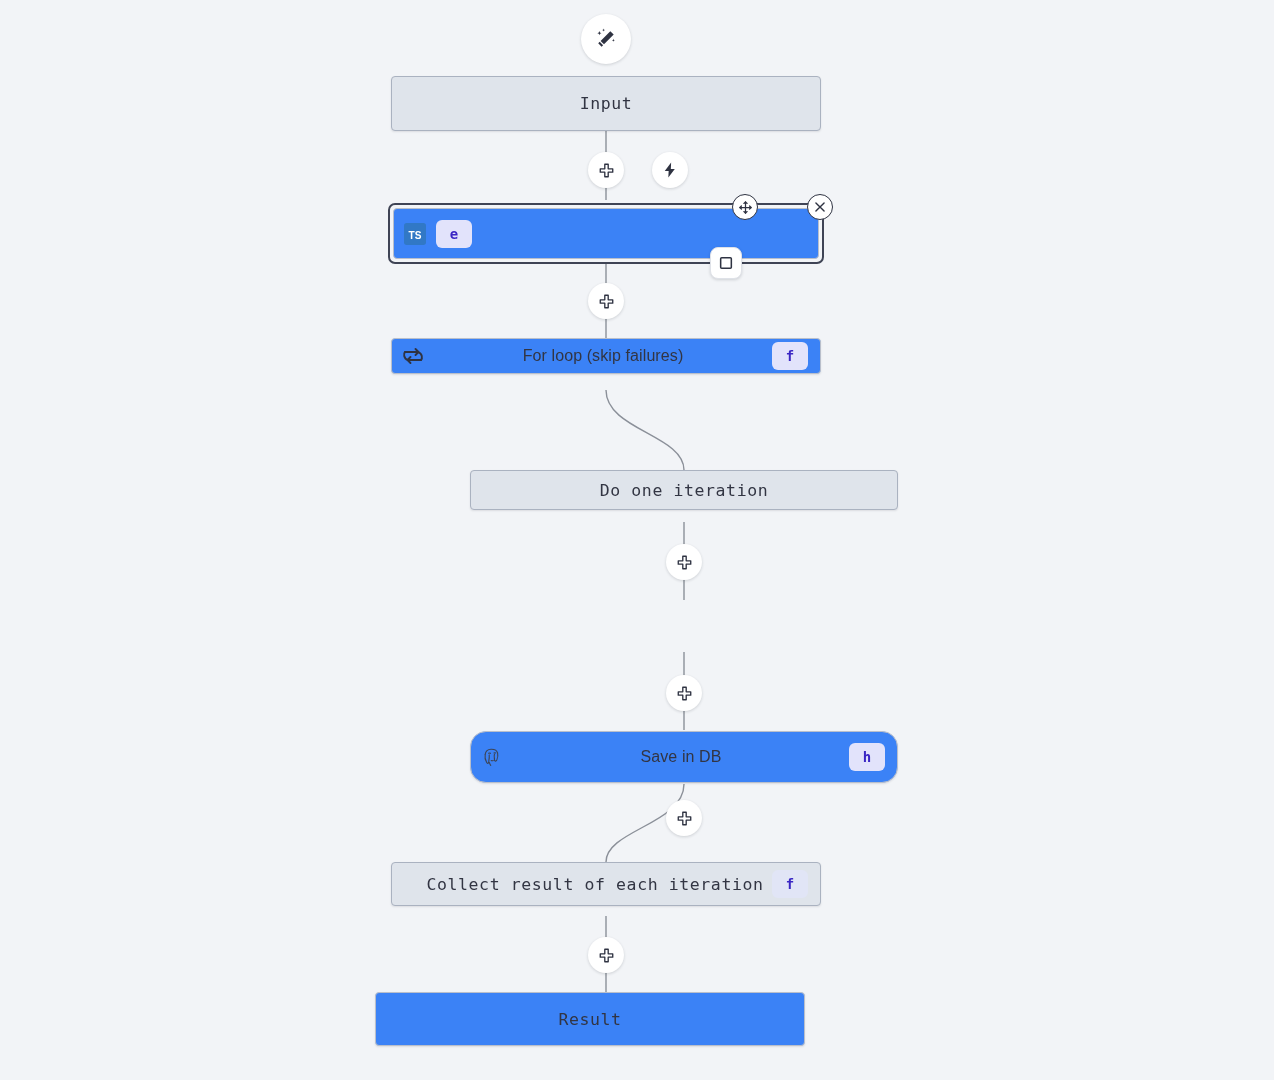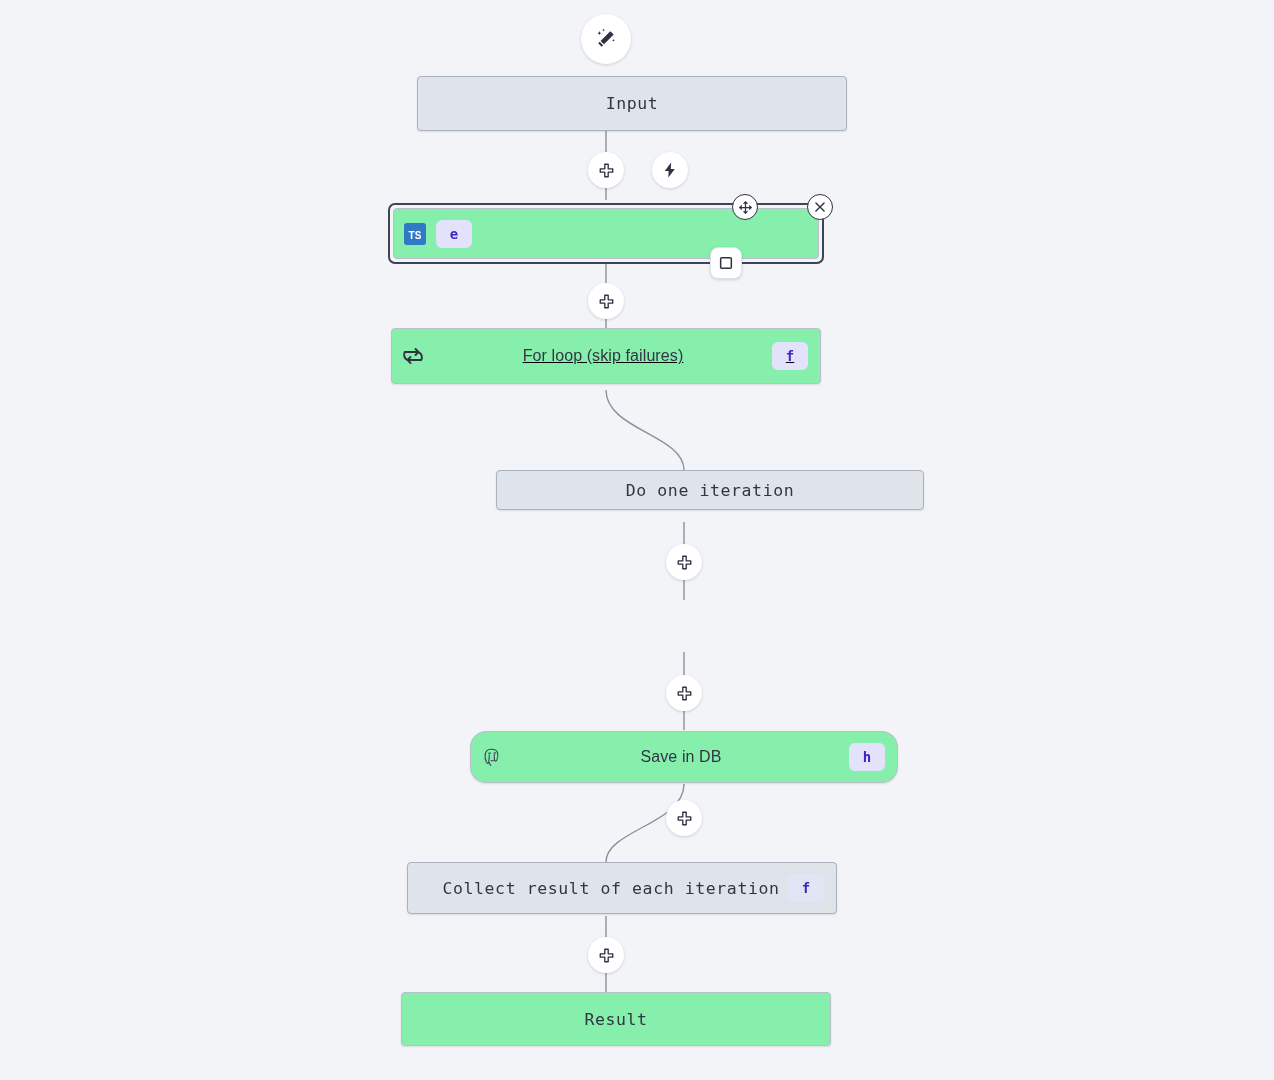--- a/index.html
+++ b/index.html
@@ -13,25 +13,25 @@
 
   
   #edges { position: absolute; inset: 0; width: 1274px; height: 1080px; pointer-events: none; }
 
   
   .node {
     position: absolute;
     display: flex; align-items: center;
     border-radius: 4px;
     border: 1px solid #b9bfcb;
-    background: #86efac;
+    background: #3b82f6;
     box-shadow: 0 1px 2px rgba(16,24,40,.10);
   }
   .node.fill { background: #dfe4eb; border-color: #aab2c0; }
-  .node.plain { justify-content: center; margin-left: 26px; }
+  .node.plain { justify-content: center; }
 
   .node-label {
     flex: 1; text-align: center;
     font-size: 16px; color: #323543;
     letter-spacing: .1px; white-space: nowrap;
   }
   .node-label.mono {
     font-family: "DejaVu Sans Mono", "Liberation Mono", monospace;
     font-size: 16.5px; letter-spacing: .6px;
   }
@@ -135,21 +135,21 @@
       <path d="M5 5 L19 19 M19 5 L5 19"></path>
     </svg>
   </div>
 
   <div class="sq-btn" style="left:710px; top:247px;">
     <svg width="16" height="16" viewBox="0 0 24 24" fill="none" stroke="#2f3342" stroke-width="2.3">
       <rect x="4" y="4" width="16" height="16" rx="1.5"></rect>
     </svg>
   </div>
 
-  <div class="node" style="left:391px; top:328px; width:430px; height:56px;text-decoration:underline;">
+  <div class="node" style="left:391px; top:338px; width:430px; height:36px;">
     <span class="node-icon">
       <svg width="24" height="24" viewBox="0 0 24 24" fill="none" stroke="#2f3342" stroke-width="1.9" stroke-linecap="round" stroke-linejoin="round">
         <path d="M4 8 L17 8"></path>
         <path d="M14.5 5 L17.5 8 L14.5 11"></path>
         <path d="M20 16 L7 16"></path>
         <path d="M9.5 13 L6.5 16 L9.5 19"></path>
         <path d="M4 8 C2.5 9.5 2.5 14.5 6.8 15.9"></path>
         <path d="M20 16 C21.5 14.5 21.5 9.5 17.2 8.1"></path>
       </svg>
     </span>
@@ -174,21 +174,21 @@
         <path d="M11.2 15.5c.6.3 1.4.3 2 0"></path>
         <path d="M9.4 17.6c.3 1.1.7 2.1 1.3 2.8"></path>
         <circle cx="9.5" cy="9" r=".4" fill="#3d4455" stroke="none"></circle>
         <circle cx="14.8" cy="8.8" r=".4" fill="#3d4455" stroke="none"></circle>
       </svg>
     </span>
     <span class="node-label">Save in DB</span>
     <span class="badge">h</span>
   </div>
 
-  <div class="node fill" style="left:407px; top:862px; width:430px; height:52px;">
+  <div class="node fill" style="left:391px; top:862px; width:430px; height:44px;">
     <span class="node-label mono" style="padding-left:26px;">Collect result of each iteration</span>
     <span class="badge ghost">f</span>
   </div>
 
   <div class="node plain" style="left:375px; top:992px; width:430px; height:54px;">
     <span class="node-label mono">Result</span>
   </div>
 
   <div class="edge-btn lg" style="left:581px; top:14px;">
     <svg width="24" height="24" viewBox="0 0 24 24" fill="#2f3342">

